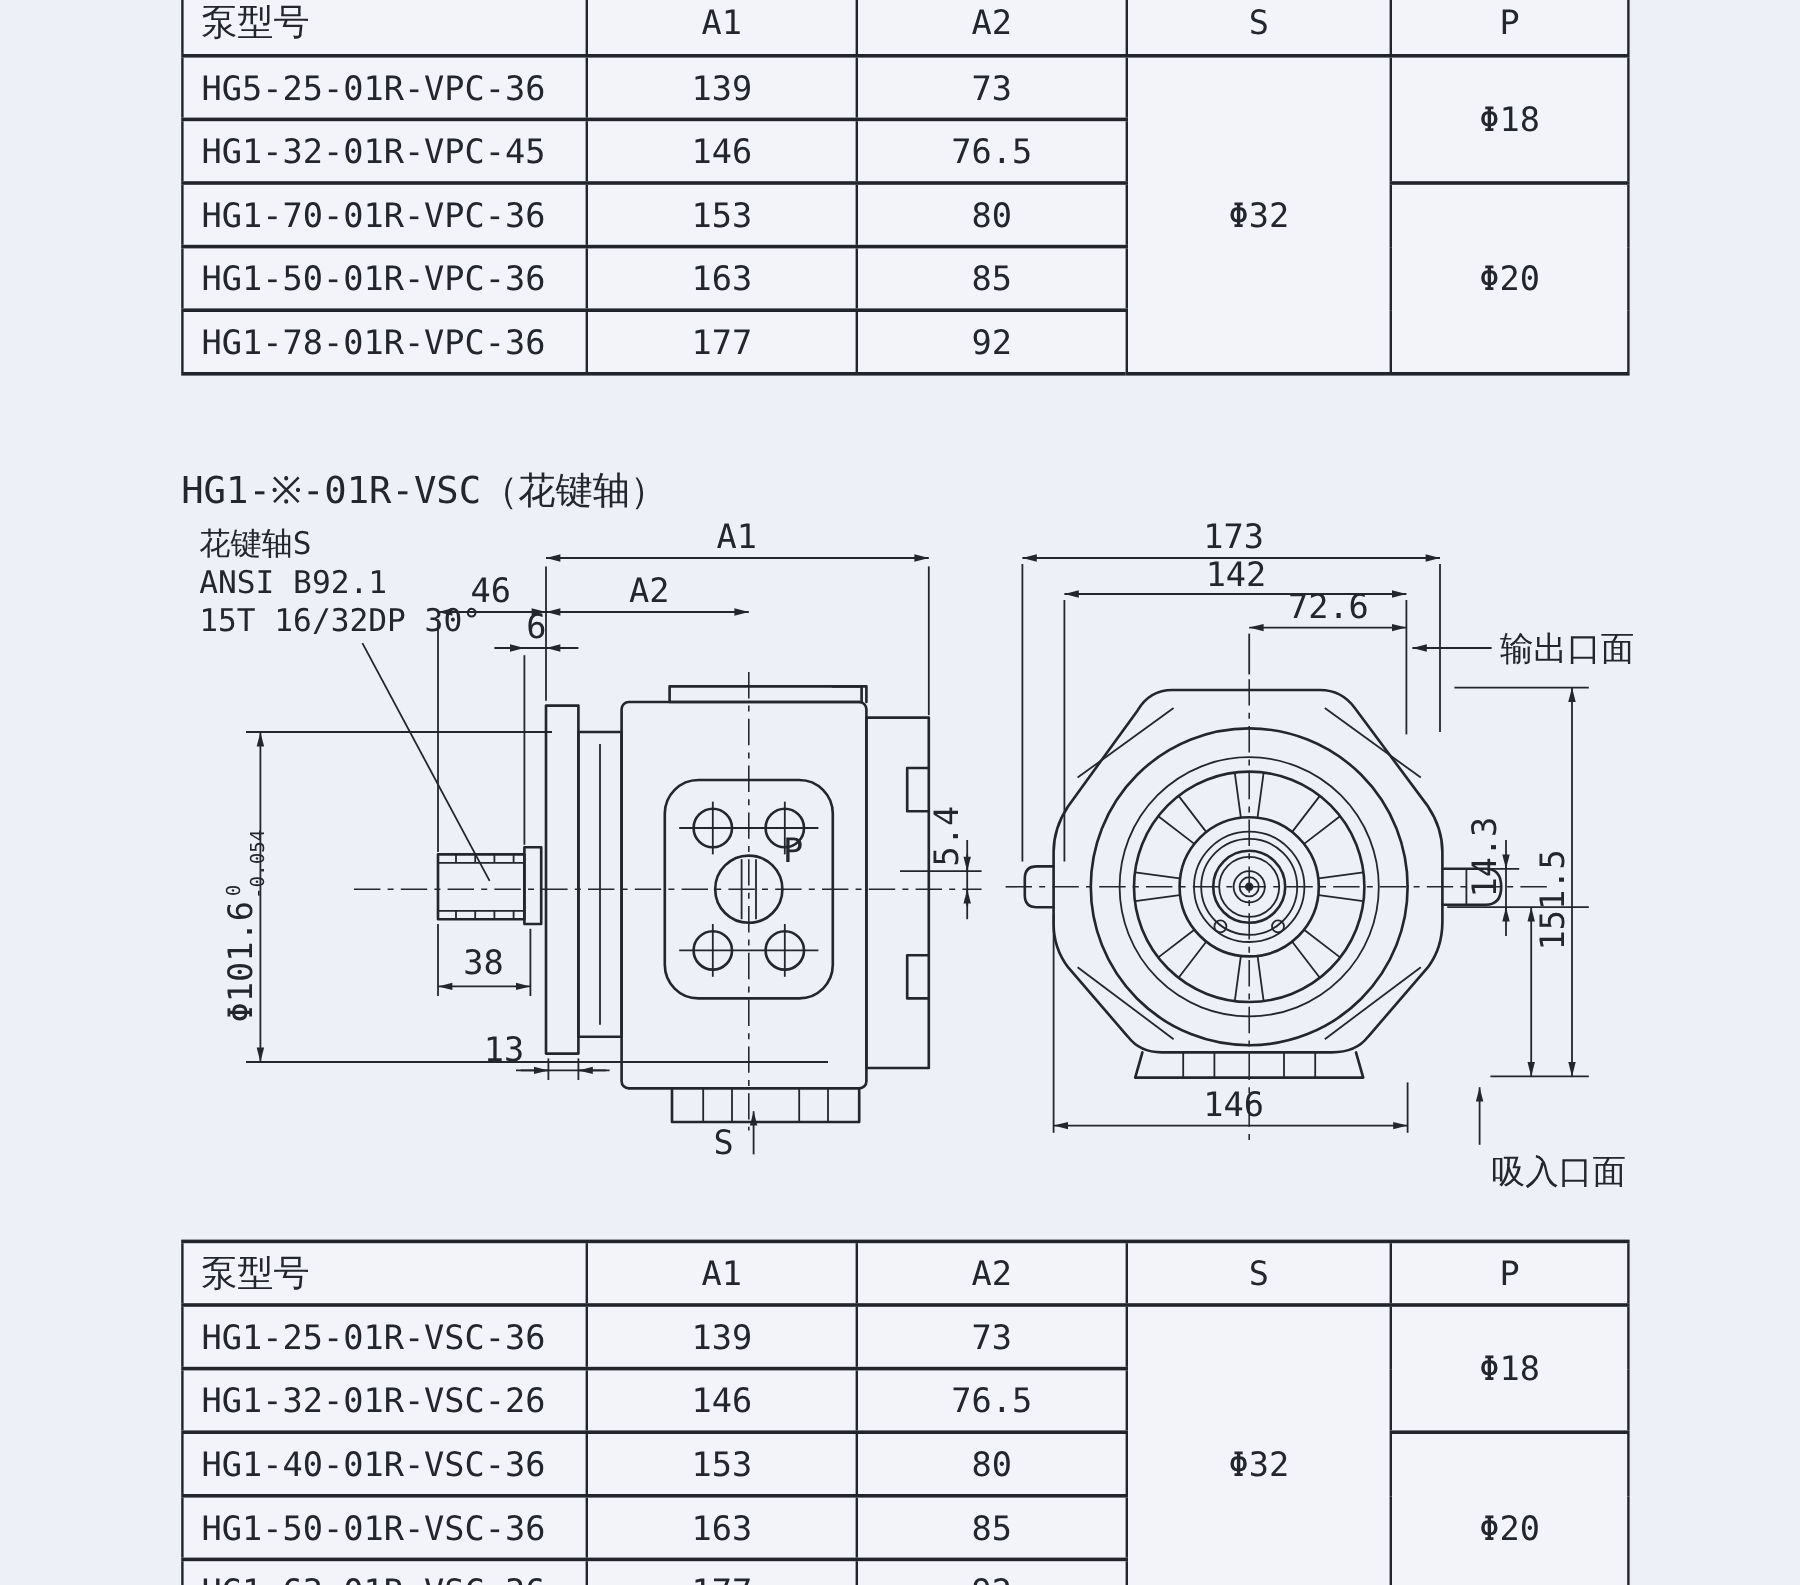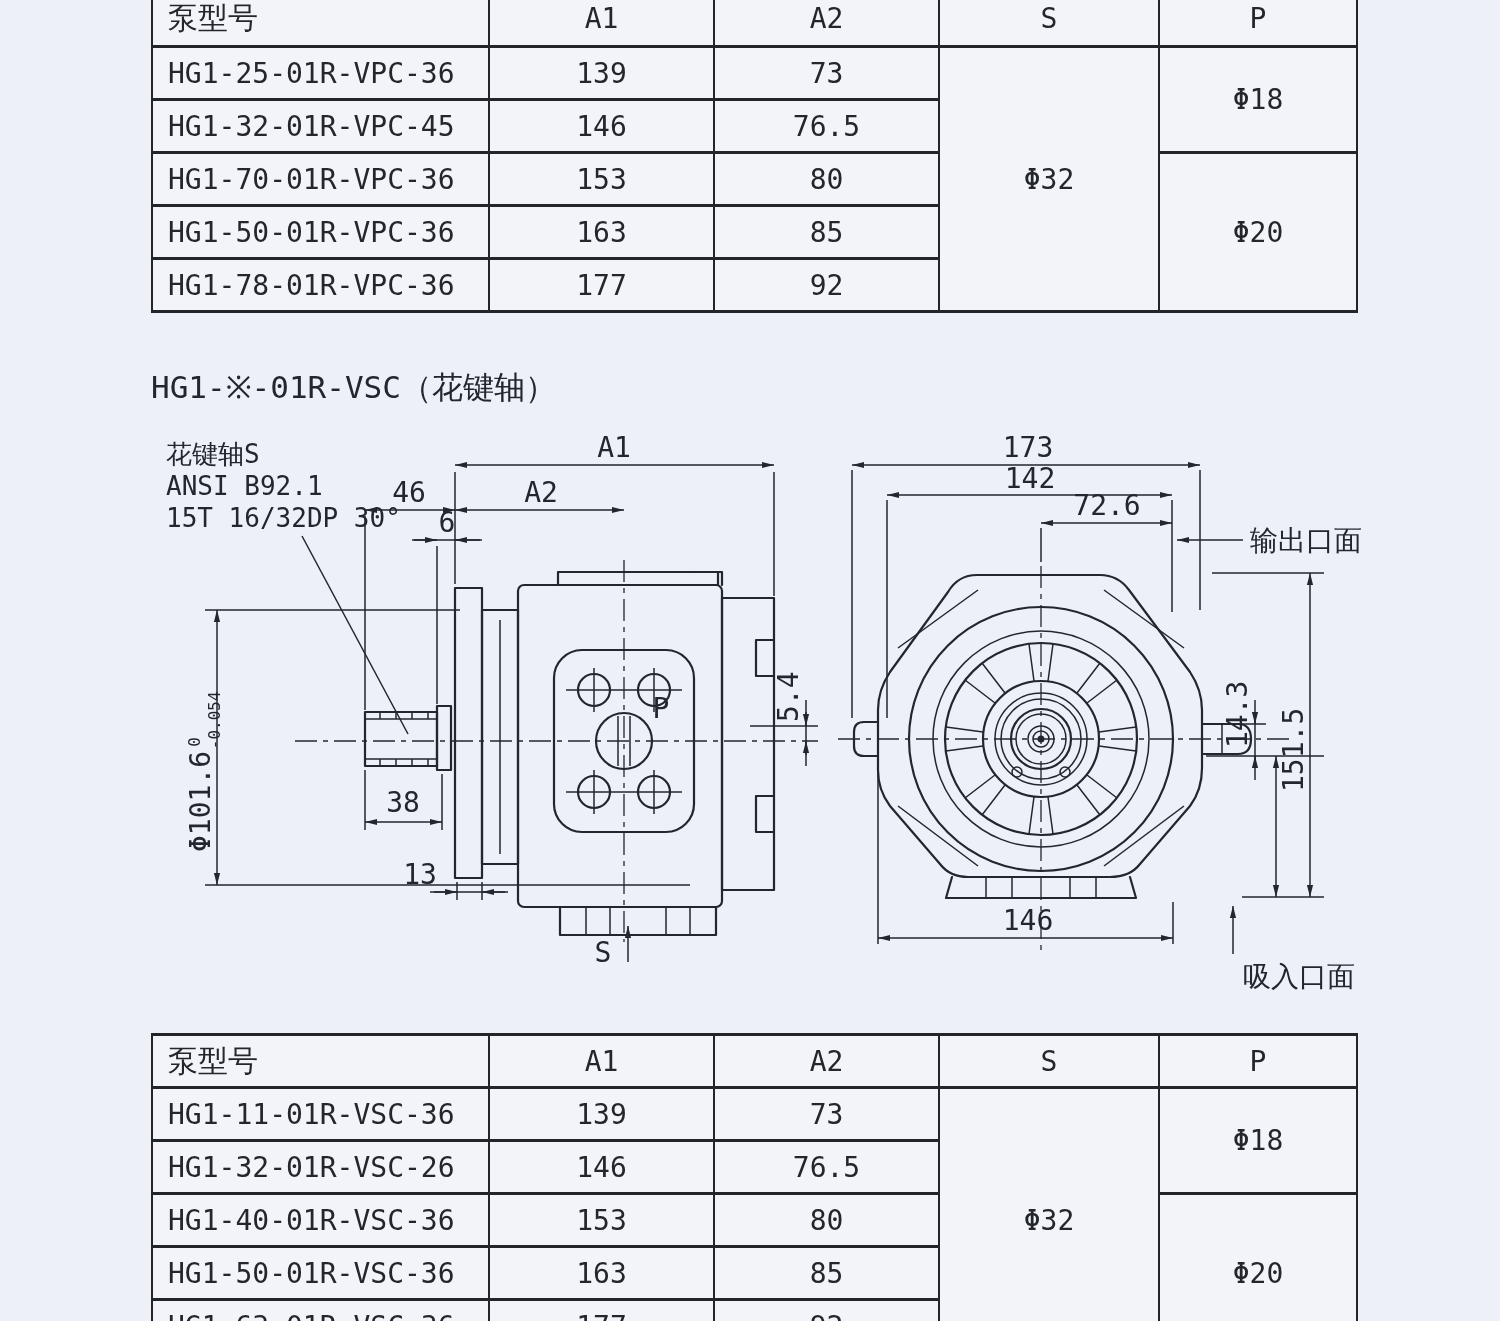--- a/index.html
+++ b/index.html
@@ -55,21 +55,21 @@
     </colgroup>
   <tbody>
   <tr class="hdr-top">
     <th class="model">泵型号</th>
     <th>A1</th>
     <th>A2</th>
     <th>S</th>
     <th>P</th>
   </tr>
   <tr class="r">
-    <td class="model">HG1-25-01R-VPC-36</td>
+    <td class="model">HG5-25-01R-VPC-36</td>
     <td>139</td>
     <td>73</td>
     <td rowspan="5">Φ32</td>
     <td rowspan="2">Φ18</td>
   </tr>
   <tr class="r">
     <td class="model">HG1-32-01R-VPC-45</td>
     <td>146</td>
     <td>76.5</td>
   </tr>
@@ -85,21 +85,21 @@
     <td>85</td>
   </tr>
   <tr class="r">
     <td class="model">HG1-78-01R-VPC-36</td>
     <td>177</td>
     <td>92</td>
   </tr>
   </tbody>
 </table>
 
-<div class="abs heading" style="left:151px;top:365px;">HG1-※-01R-VSC（花键轴）</div>
+<div class="abs heading" style="left:151px;top:386px;">HG1-※-01R-VSC（花键轴）</div>
 
 <div class="abs note-block" style="left:166px;top:438px;">
   <div>花键轴S</div>
   <div>ANSI B92.1</div>
   <div>15T 16/32DP 30°</div>
 </div>
 
 <svg class="abs" style="left:140px;top:420px;" width="1260" height="610" viewBox="140 420 1260 610">
   <defs>
     <marker id="arw" viewBox="0 0 14 8" refX="13" refY="4" markerWidth="14" markerHeight="8" markerUnits="userSpaceOnUse" orient="auto-start-reverse">
@@ -304,21 +304,21 @@
     </colgroup>
   <tbody>
   <tr class="hdr-bot">
     <th class="model">泵型号</th>
     <th>A1</th>
     <th>A2</th>
     <th>S</th>
     <th>P</th>
   </tr>
   <tr class="r">
-    <td class="model">HG1-11-01R-VSC-36</td>
+    <td class="model">HG1-25-01R-VSC-36</td>
     <td>139</td>
     <td>73</td>
     <td rowspan="5">Φ32</td>
     <td rowspan="2">Φ18</td>
   </tr>
   <tr class="r">
     <td class="model">HG1-32-01R-VSC-26</td>
     <td>146</td>
     <td>76.5</td>
   </tr>

